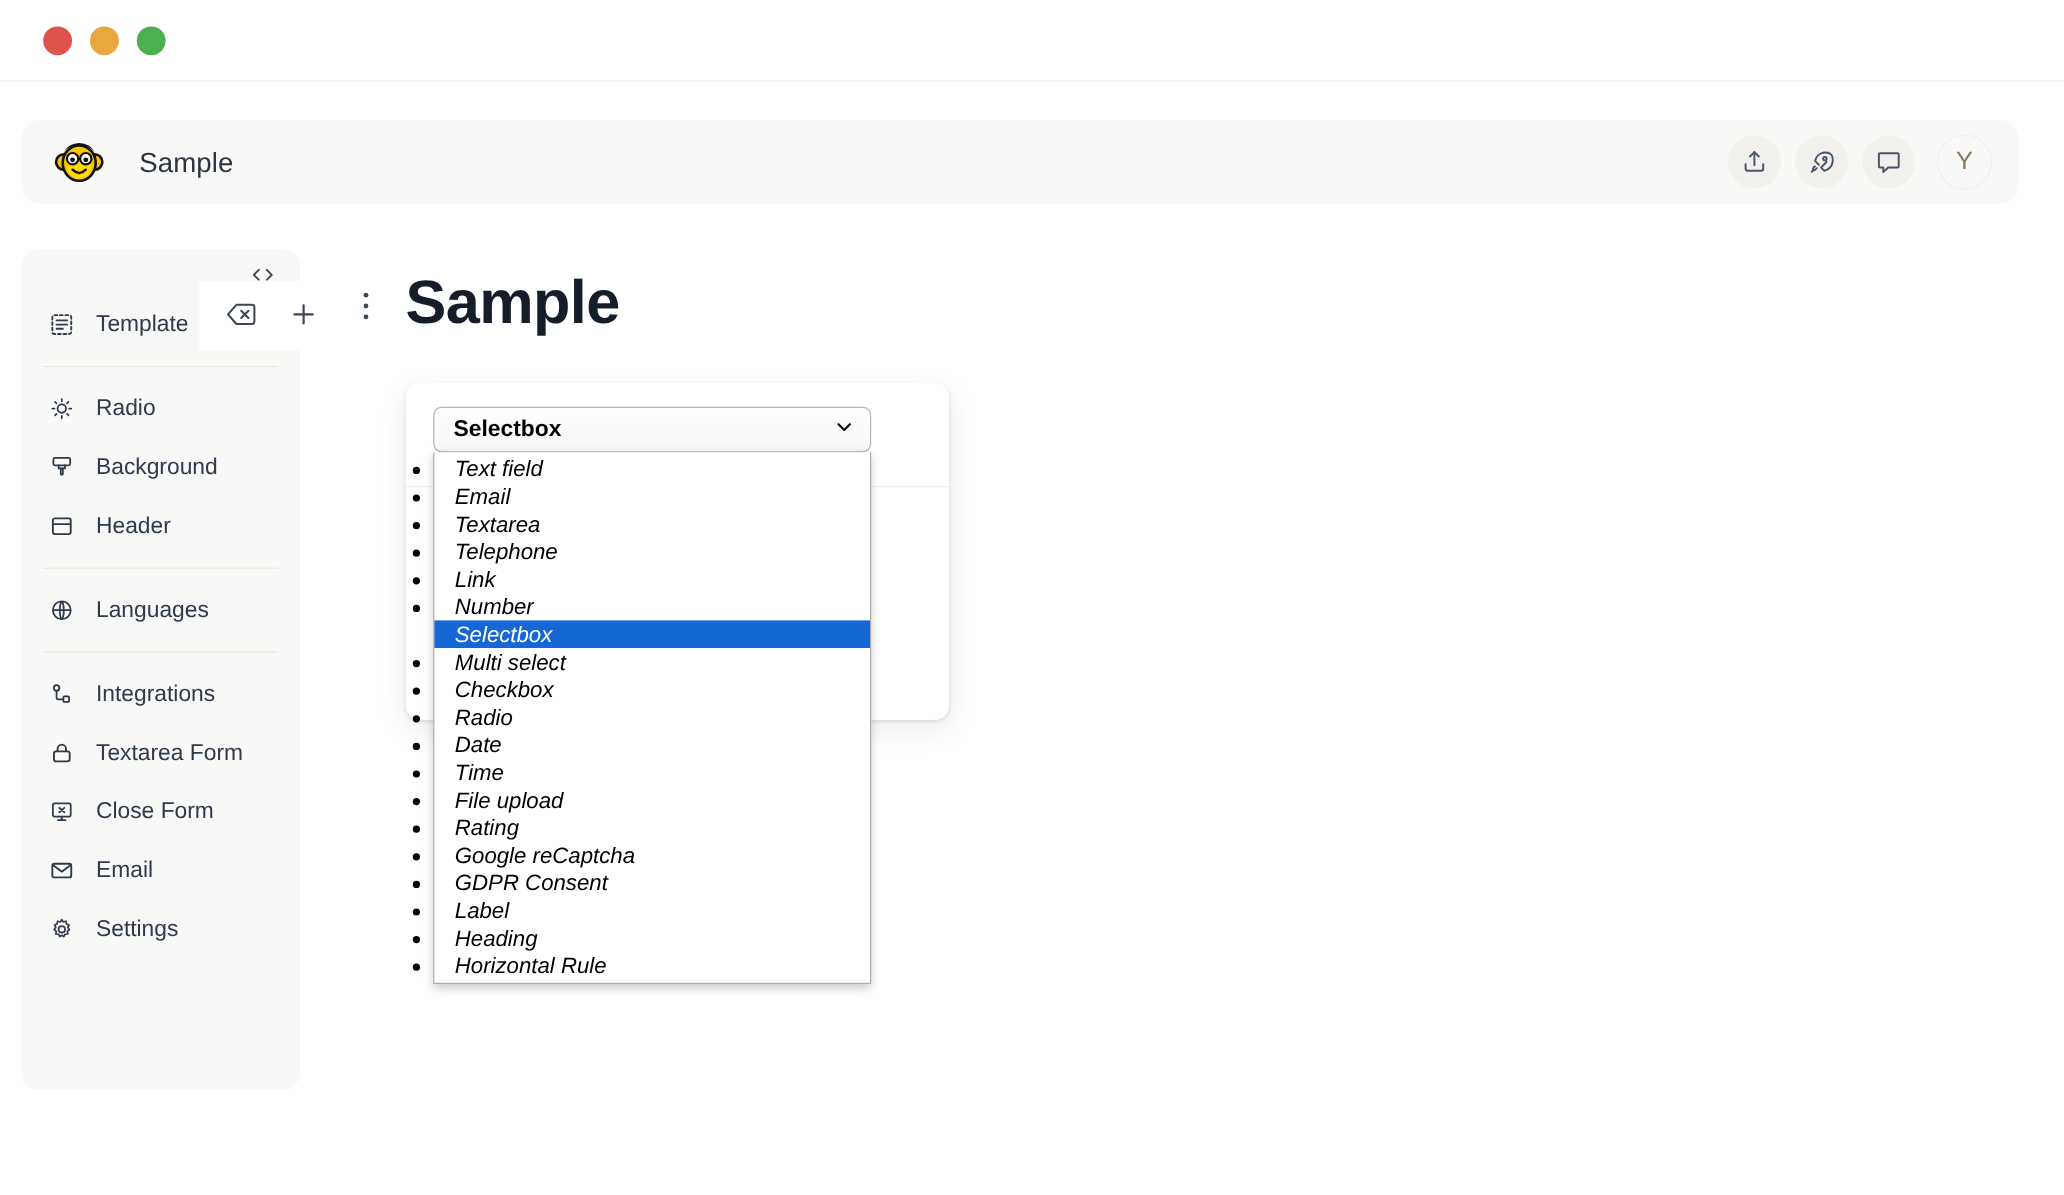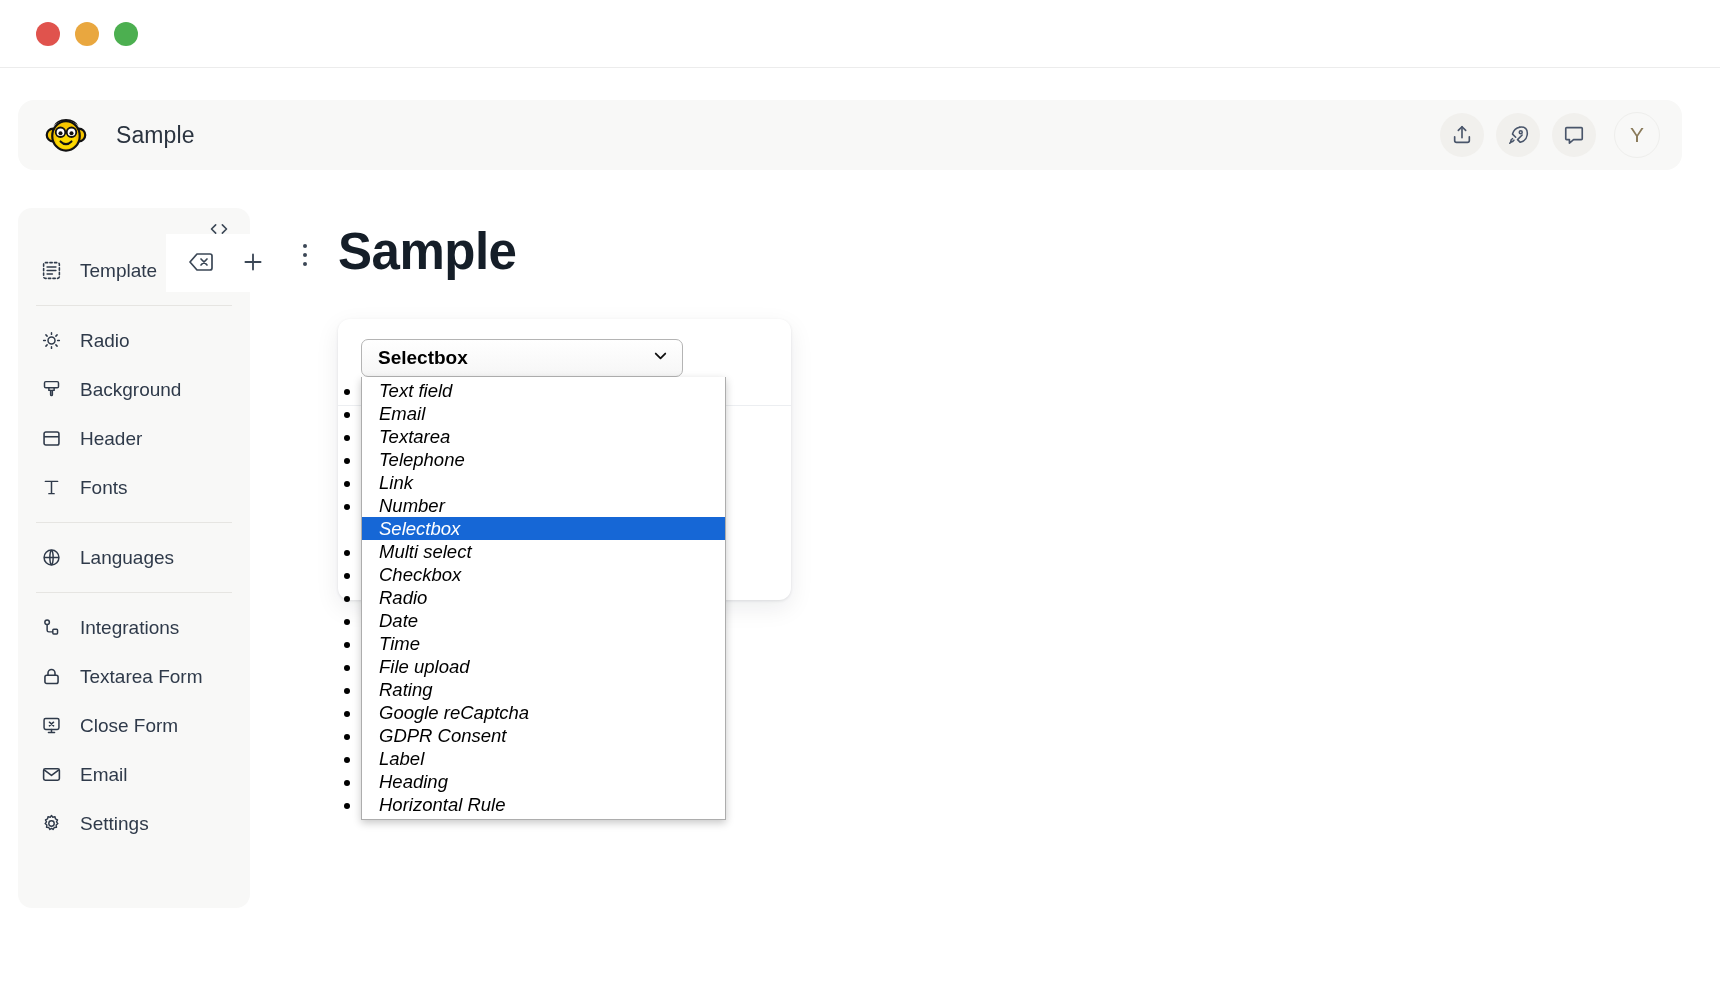--- a/index.html
+++ b/index.html
@@ -187,21 +187,21 @@
     top: 86px;
     height: 1px;
     background: #eceef1;
   }
 
   
   .select-wrap {
     position: absolute;
     left: 111px;
     top: 131px;
-    width: 322px;
+    width: 365px;
     z-index: 60;
   }
   .select-closed {
     height: 38px;
     background: linear-gradient(#ffffff, #f6f6f6);
     border: 1px solid #b4b4b4;
     border-radius: 7px;
     display: flex;
     align-items: center;
     justify-content: space-between;
@@ -359,28 +359,20 @@
         <div class="nav-item">
           <span class="nav-ico">
             <svg width="21" height="21" viewBox="0 0 24 24" fill="none" stroke="#2f3a4a" stroke-width="1.8" stroke-linejoin="round">
               <rect x="3.5" y="4.5" width="17" height="15" rx="2"></rect>
               <path d="M3.5 10h17"></path>
             </svg>
           </span>
           <span>Header</span>
         </div>
 
-        <div class="nav-item">
-          <span class="nav-ico">
-            <svg width="21" height="21" viewBox="0 0 24 24" fill="none" stroke="#2f3a4a" stroke-width="1.7" stroke-linecap="round">
-              <path d="M5 5h14M12 5v14M9 19h6"></path>
-            </svg>
-          </span>
-          <span>Fonts</span>
-        </div>
       </div>
       <div class="nav-div"></div>
 
       <div class="nav-group">
         <div class="nav-item">
           <span class="nav-ico">
             <svg width="21" height="21" viewBox="0 0 24 24" fill="none" stroke="#2f3a4a" stroke-width="1.7">
               <circle cx="12" cy="12" r="8.5"></circle>
               <path d="M3.5 12h17M12 3.5c2.5 2.5 2.5 14.5 0 17M12 3.5c-2.5 2.5-2.5 14.5 0 17"></path>
             </svg>

